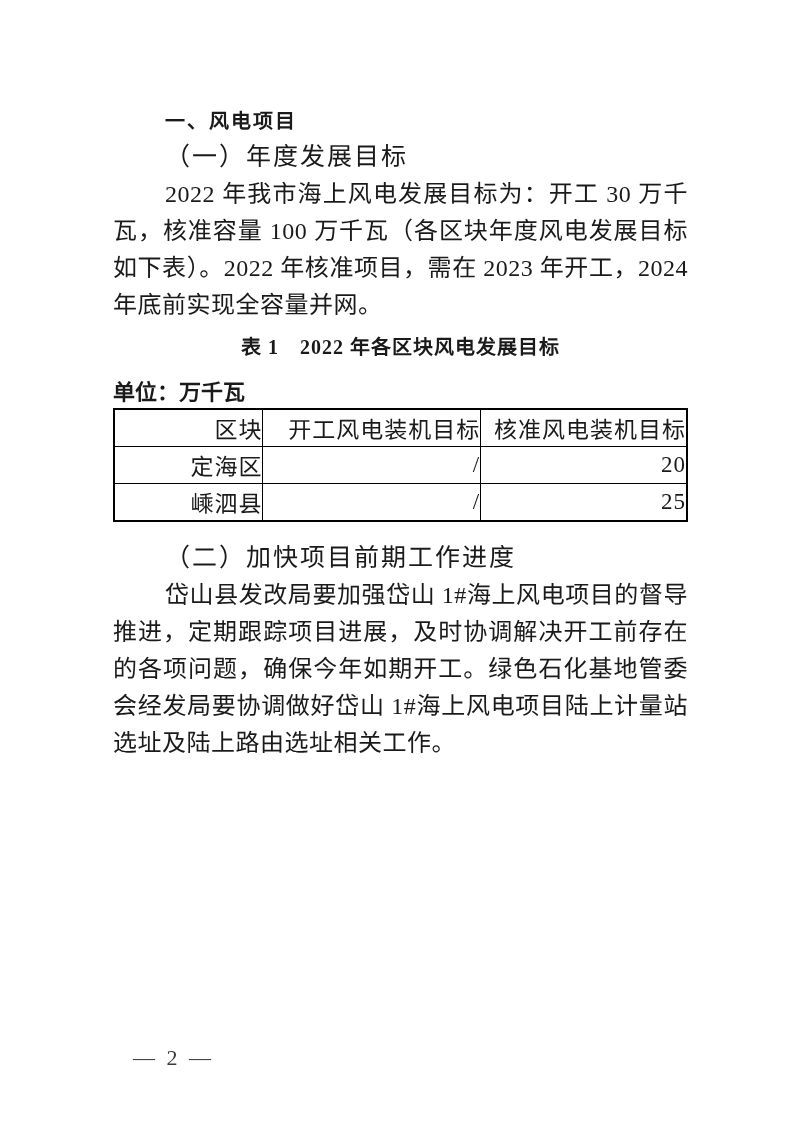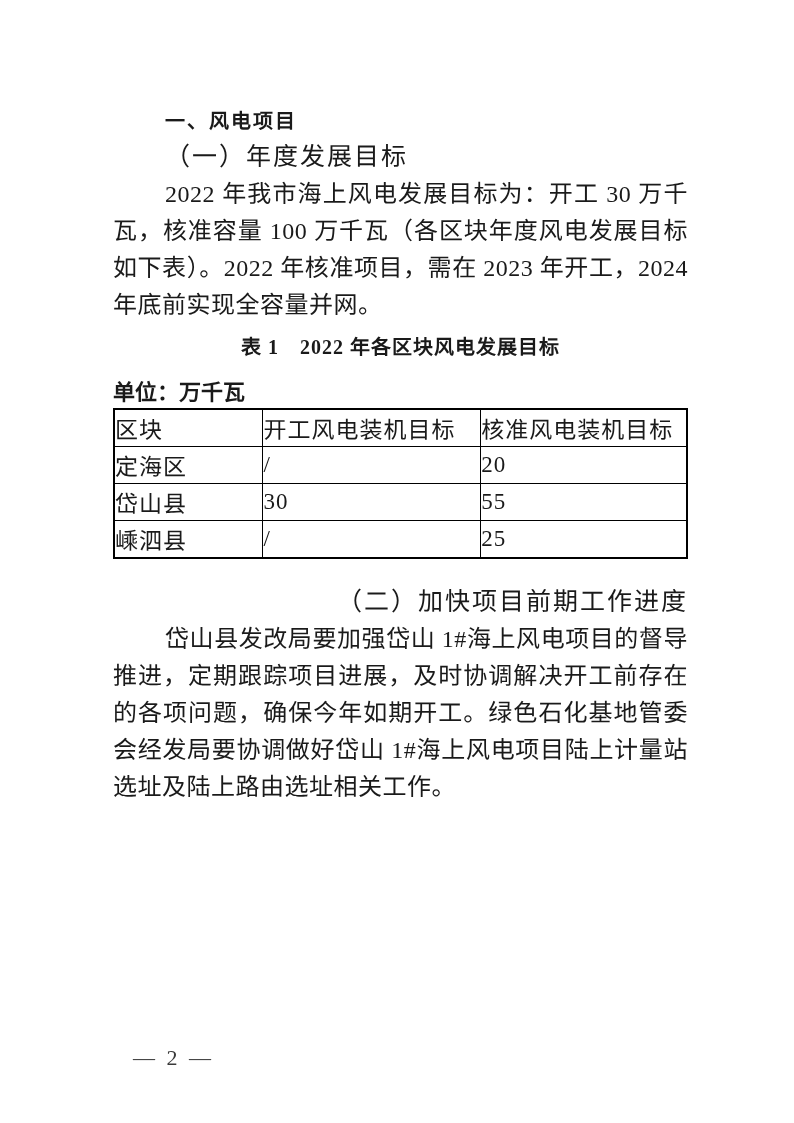--- a/index.html
+++ b/index.html
@@ -30,22 +30,21 @@
   }
   .h2 {
     margin: 0;
     font-size: 25px;
     font-weight: normal;
     line-height: 38px;
     text-indent: 52px;
     letter-spacing: 2px;
   }
   .h2.second {
-    margin-top: 24px;
-    text-align: right;
+    margin-top: 17px;
   }
   .body-para {
     margin: 0;
     font-size: 24px;
     line-height: 37px;
     text-align: justify;
     text-indent: 52px;
     letter-spacing: 0.5px;
   }
   .table-caption {
@@ -67,21 +66,21 @@
     width: 100%;
     border-collapse: collapse;
     table-layout: fixed;
     border: 2px solid #000;
   }
   table.data-table th,
   table.data-table td {
     border: 1.5px solid #000;
     height: 36px;
     padding: 0;
-    text-align: left;
+    text-align: right;
     vertical-align: middle;
     font-size: 23px;
     font-weight: normal;
     letter-spacing: 1px;
   }
   .col-district { width: 26%; }
   .col-start    { width: 38%; }
   .col-approve  { width: 36%; }
   .page-footer {
     position: absolute;
@@ -121,25 +120,20 @@
         <th>核准风电装机目标</th>
       </tr>
     </thead>
     <tbody>
       <tr>
         <td>定海区</td>
         <td>/</td>
         <td>20</td>
       </tr>
       <tr>
-        <td>岱山县</td>
-        <td>30</td>
-        <td>55</td>
-      </tr>
-      <tr>
         <td>嵊泗县</td>
         <td>/</td>
         <td>25</td>
       </tr>
     </tbody>
   </table>
 
   <h2 class="h2 second">（二）加快项目前期工作进度</h2>
 
   <p class="body-para">岱山县发改局要加强岱山 1#海上风电项目的督导推进，定期跟踪项目进展，及时协调解决开工前存在的各项问题，确保今年如期开工。绿色石化基地管委会经发局要协调做好岱山 1#海上风电项目陆上计量站选址及陆上路由选址相关工作。</p>

